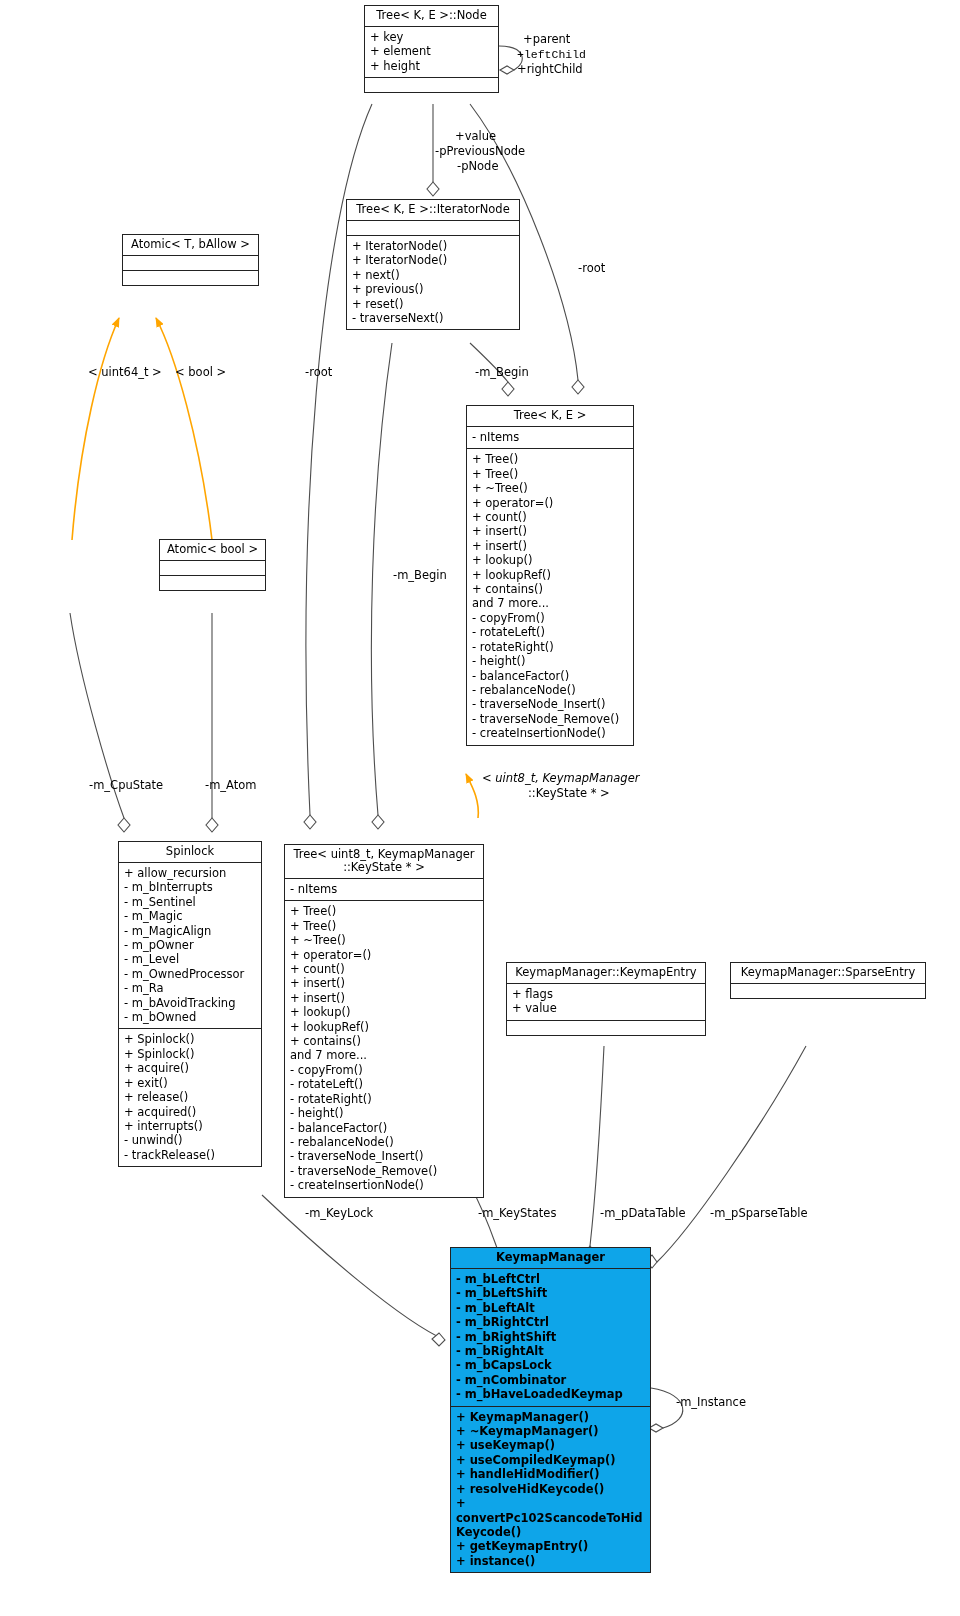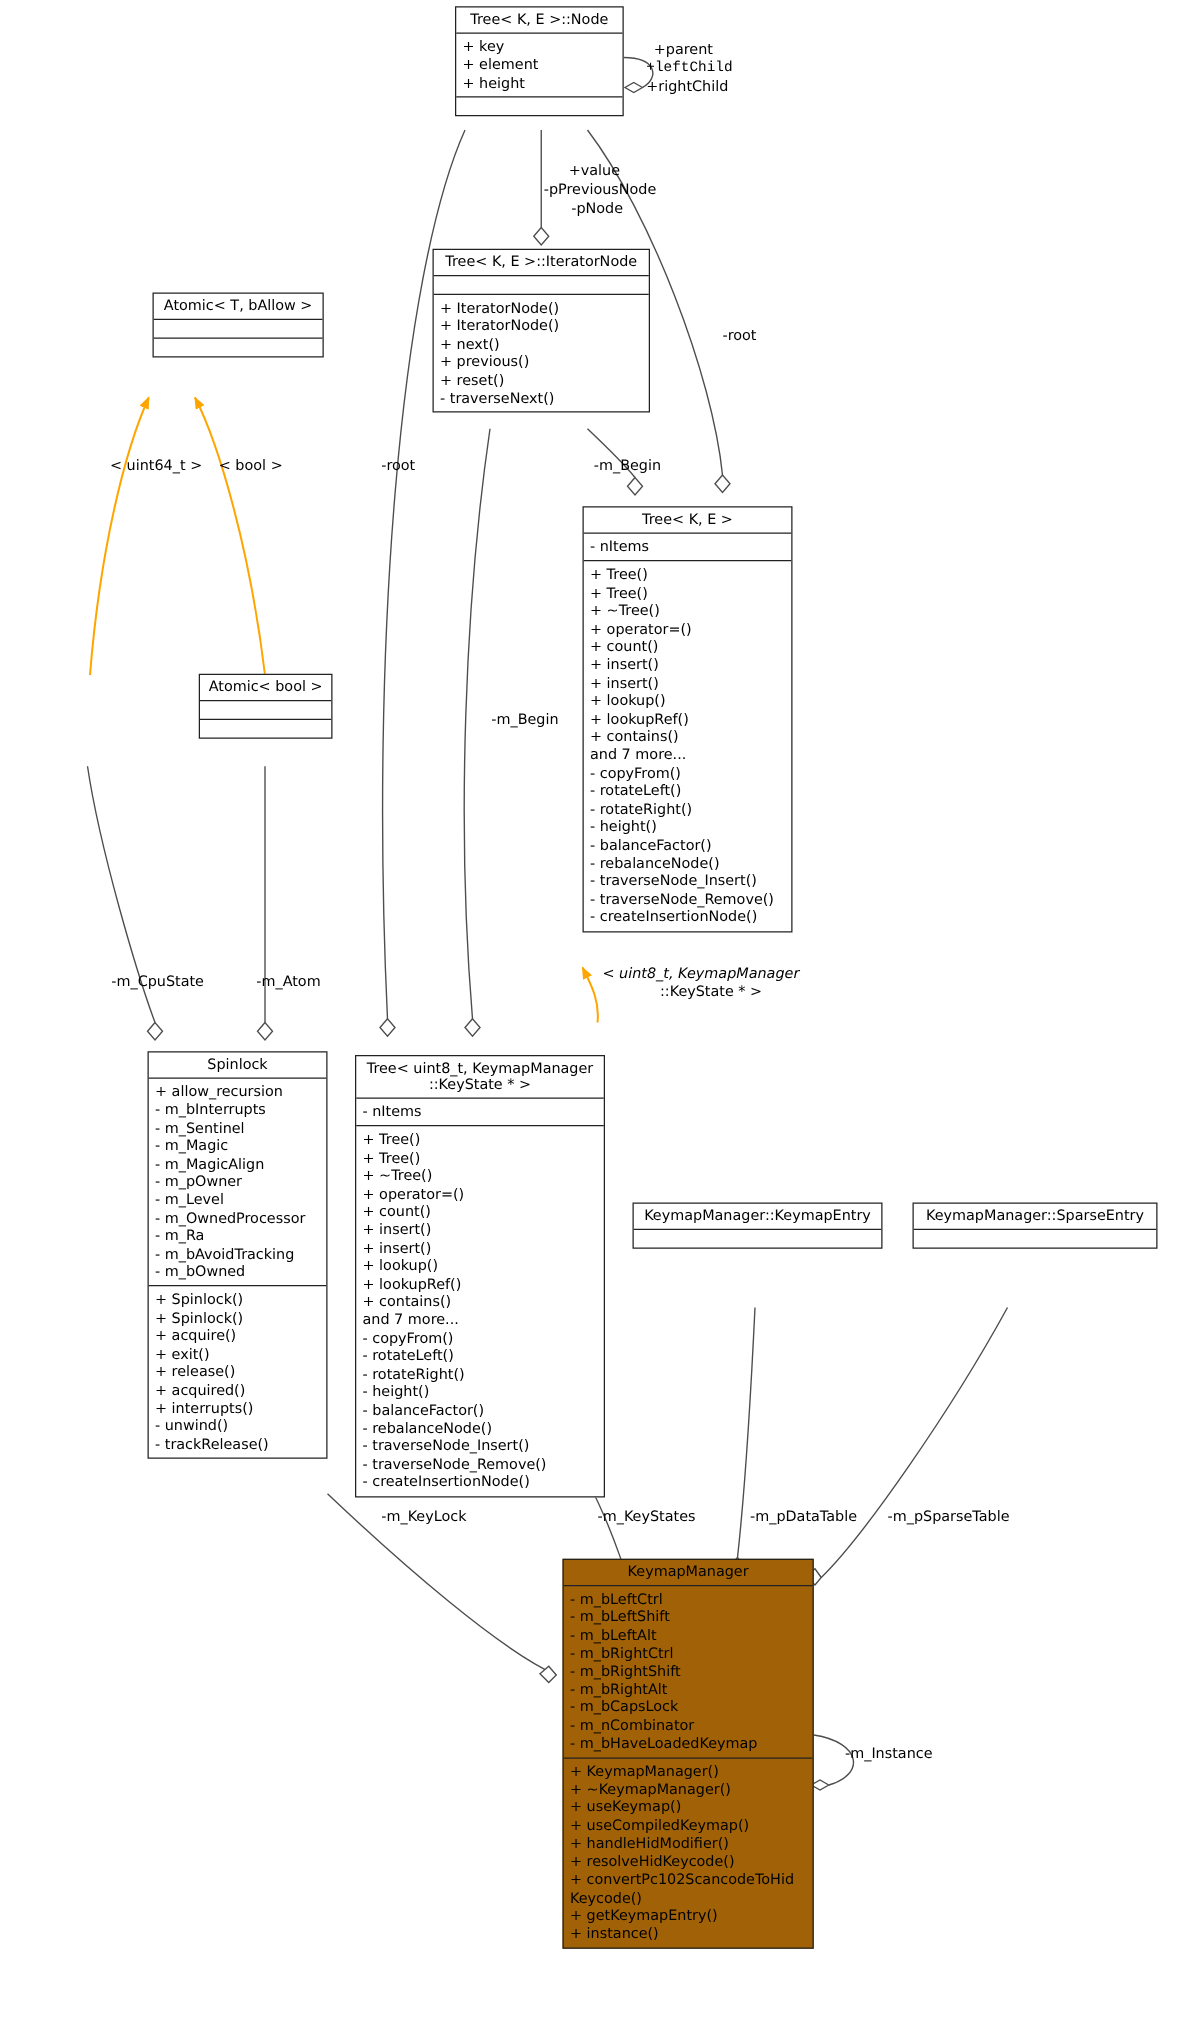--- a/index.html
+++ b/index.html
@@ -3,21 +3,21 @@
 <meta charset="utf-8">
 <style>
   html,body{margin:0;padding:0;background:#fff;}
   body{width:960px;height:1616px;position:relative;
        font-family:"DejaVu Sans","Liberation Sans",sans-serif;
        -webkit-font-smoothing:antialiased;}
   #canvas{position:absolute;left:0;top:0;width:960px;height:1616px;overflow:hidden;}
   svg#edges{position:absolute;left:0;top:0;width:960px;height:1616px;pointer-events:none;}
 
   .uml{position:absolute;border:1px solid #222;background:#fff;box-sizing:border-box;}
-  .uml.filled{background:#a16207;}
+  .uml.filled{background:#0ea5e9;font-weight:bold;}
   .uml .title{text-align:center;font-size:11.5px;color:#000;
       padding:3px 4px 4px 4px;line-height:13px;border-bottom:1px solid #222;}
   .uml .attrs,.uml .ops{padding:3px 5px 4px 5px;font-size:11.5px;line-height:14.4px;color:#000;}
   .uml .attrs{border-bottom:1px solid #222;}
   .uml .attrs.empty{height:14px;padding:0;}
   .uml .ops.empty{height:14px;padding:0;}
   .uml .row{white-space:nowrap;}
   .uml .row.wrap{white-space:normal;}
 
   .elabel{position:absolute;font-size:11.5px;color:#000;line-height:13.5px;white-space:nowrap;}
@@ -227,20 +227,24 @@
       <div class="row">- balanceFactor()</div>
       <div class="row">- rebalanceNode()</div>
       <div class="row">- traverseNode_Insert()</div>
       <div class="row">- traverseNode_Remove()</div>
       <div class="row">- createInsertionNode()</div>
     </div>
   </div>
 
   <div class="uml" style="left:506px;top:962px;width:200px;">
     <div class="title">KeymapManager::KeymapEntry</div>
+    <div class="attrs">
+      <div class="row">+ flags</div>
+      <div class="row">+ value</div>
+    </div>
     <div class="ops empty"></div>
   </div>
 
   <div class="uml" style="left:730px;top:962px;width:196px;">
     <div class="title">KeymapManager::SparseEntry</div>
     <div class="ops empty"></div>
   </div>
 
   <div class="elabel" style="left:305px;top:1207px;">-m_KeyLock</div>
   <div class="elabel" style="left:478px;top:1207px;">-m_KeyStates</div>

